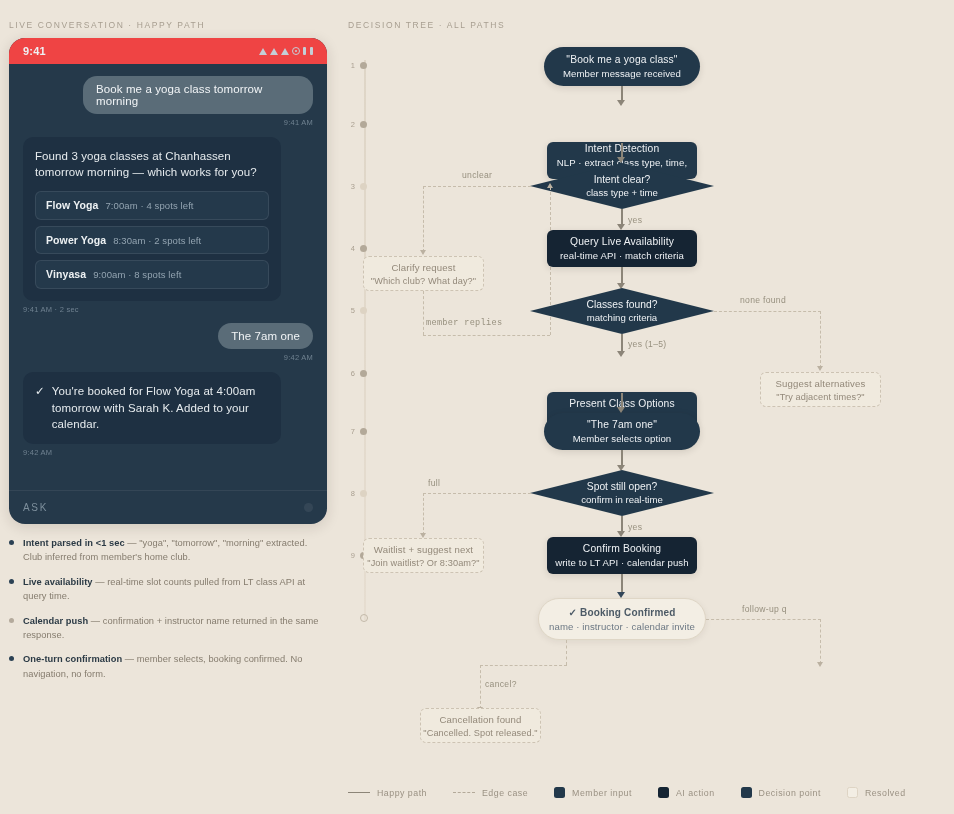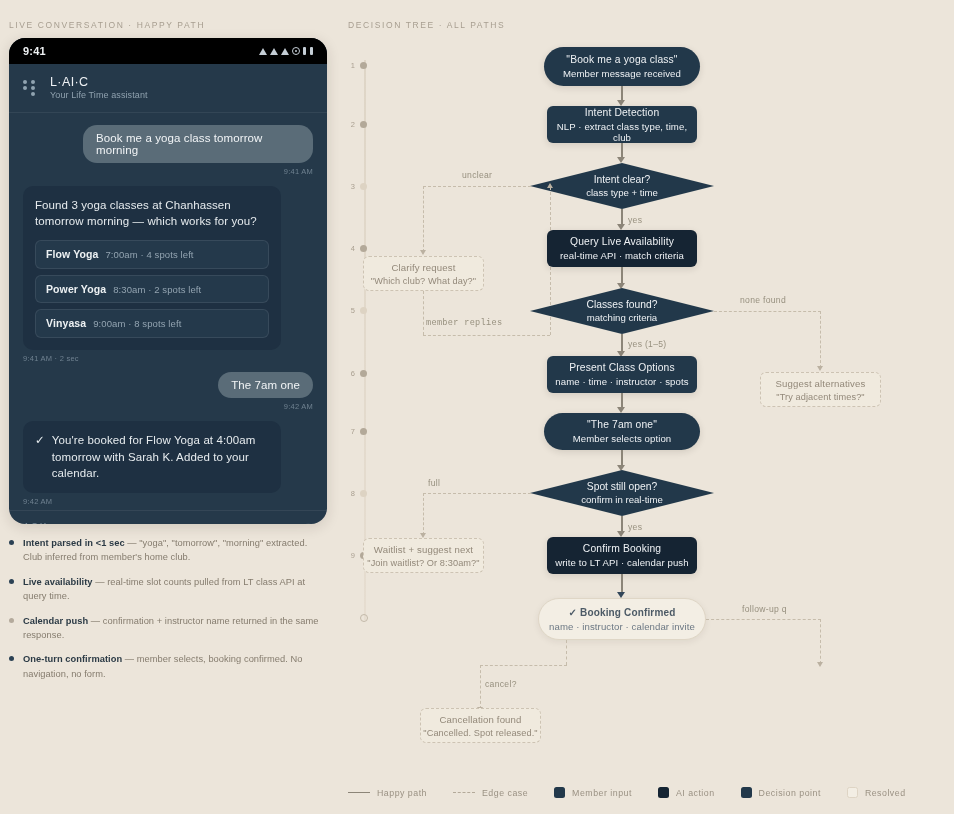--- a/index.html
+++ b/index.html
@@ -28,21 +28,21 @@
     background: #25394a;
     border-radius: 16px;
     box-shadow: 0 3px 14px rgba(40,30,20,.14);
     overflow: hidden;
     display: flex; flex-direction: column;
   }
   .statusbar {
     height: 26px; flex: 0 0 26px;
     display: flex; align-items: center; justify-content: space-between;
     padding: 0 14px;
-    background: #000000;
+    background: #ef4444;
   }
   .status-time { font-size: 11px; color: #eef1f3; font-weight: 600; letter-spacing: .2px; }
   .status-icons { display: flex; align-items: center; gap: 3px; }
   .tri { width: 0; height: 0; border-left: 4px solid transparent; border-right: 4px solid transparent; border-bottom: 7px solid #c5ced6; }
   .circ { width: 8px; height: 8px; border-radius: 50%; border: 1.5px solid #c5ced6; position: relative; }
   .circ::after { content:""; position:absolute; left:1.5px; top:1.5px; width:2px; height:2px; border-radius:50%; background:#c5ced6; }
   .batt { width: 3px; height: 8px; background: #c5ced6; border-radius: 1px; }
   .batt.b2 { margin-left: 1px; }
 
   .appbar {
@@ -108,21 +108,21 @@
   .tree { position: absolute; left: 340px; top: 0; width: 614px; height: 814px; }
   .node {
     position: absolute;
     display: flex; flex-direction: column; align-items: center; justify-content: center;
     text-align: center;
     box-sizing: border-box;
   }
   .node .t1 { font-size: 10.3px; letter-spacing: .15px; }
   .node .t2 { font-size: 9.6px; letter-spacing: .1px; margin-top: 3px; }
 
-  .n-dark { background: #22384a; color: #eef1f4; border-radius: 6px; box-shadow: 0 2px 7px rgba(40,30,20,.13); }
+  .n-dark { background: #22384a; color: #eef1f4; border-radius: 6px; box-shadow: 0 2px 7px rgba(40,30,20,.13); margin-top: 36px; }
   .n-darker { background: #152433; color: #eef1f4; border-radius: 6px; box-shadow: 0 2px 7px rgba(40,30,20,.13); }
   .n-pill { background: #22384a; color: #eef1f4; border-radius: 22px; box-shadow: 0 2px 7px rgba(40,30,20,.13); }
   .n-ghost {
     background: #f0eade; color: #93897a;
     border: 1px dashed #cdc3b3; border-radius: 6px;
   }
   .n-ghost .t1 { font-size: 9.6px; }
   .n-ghost .t2 { font-size: 9.2px; margin-top: 3px; }
   .n-resolved {
     background: #f3eee4; color: #4c5a66;
@@ -199,33 +199,20 @@
       <div class="status-icons">
         <span class="tri"></span>
         <span class="tri"></span>
         <span class="tri"></span>
         <span class="circ"></span>
         <span class="batt"></span>
         <span class="batt b2"></span>
       </div>
     </div>
 
-    <div class="appbar">
-      <span class="applogo">
-        <i></i>
-          <i></i>
-          <i></i>
-          <i></i>
-          <i></i>
-      </span>
-      <div>
-        <div class="app-name">L·AI·C</div>
-        <div class="app-sub">Your Life Time assistant</div>
-      </div>
-    </div>
 
     <div class="thread">
 
       <div class="row right">
         <div class="bub-user">Book me a yoga class tomorrow morning</div>
       </div>
       <div class="stamp right">9:41 AM</div>
 
       <div class="row" style="margin-top:10px;">
         <div class="bub-ai">

